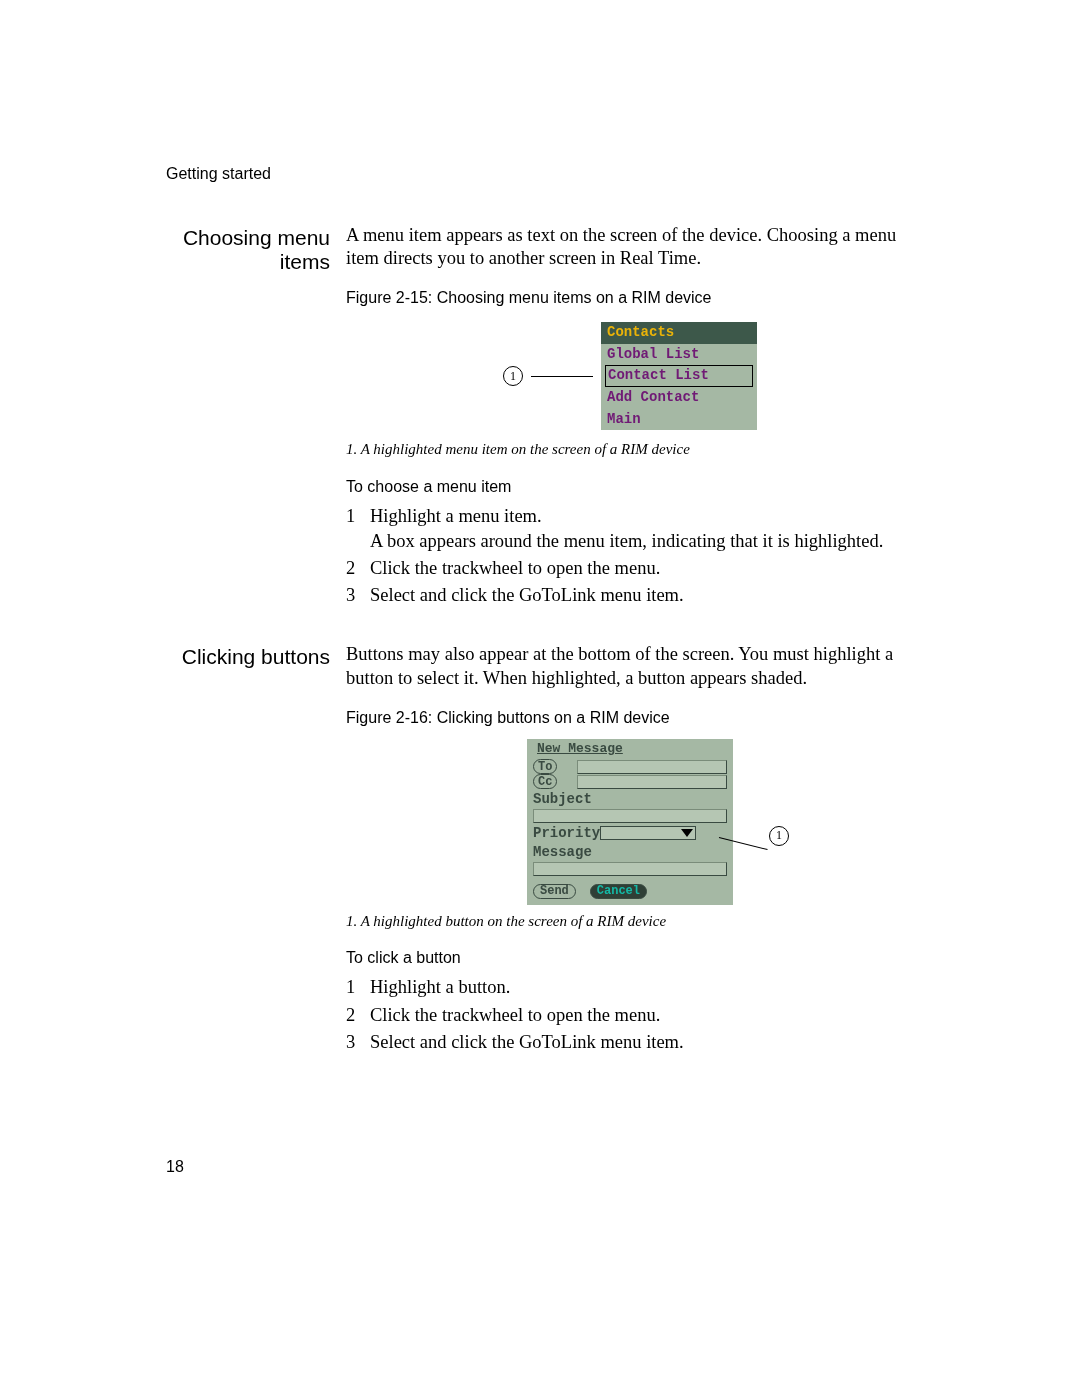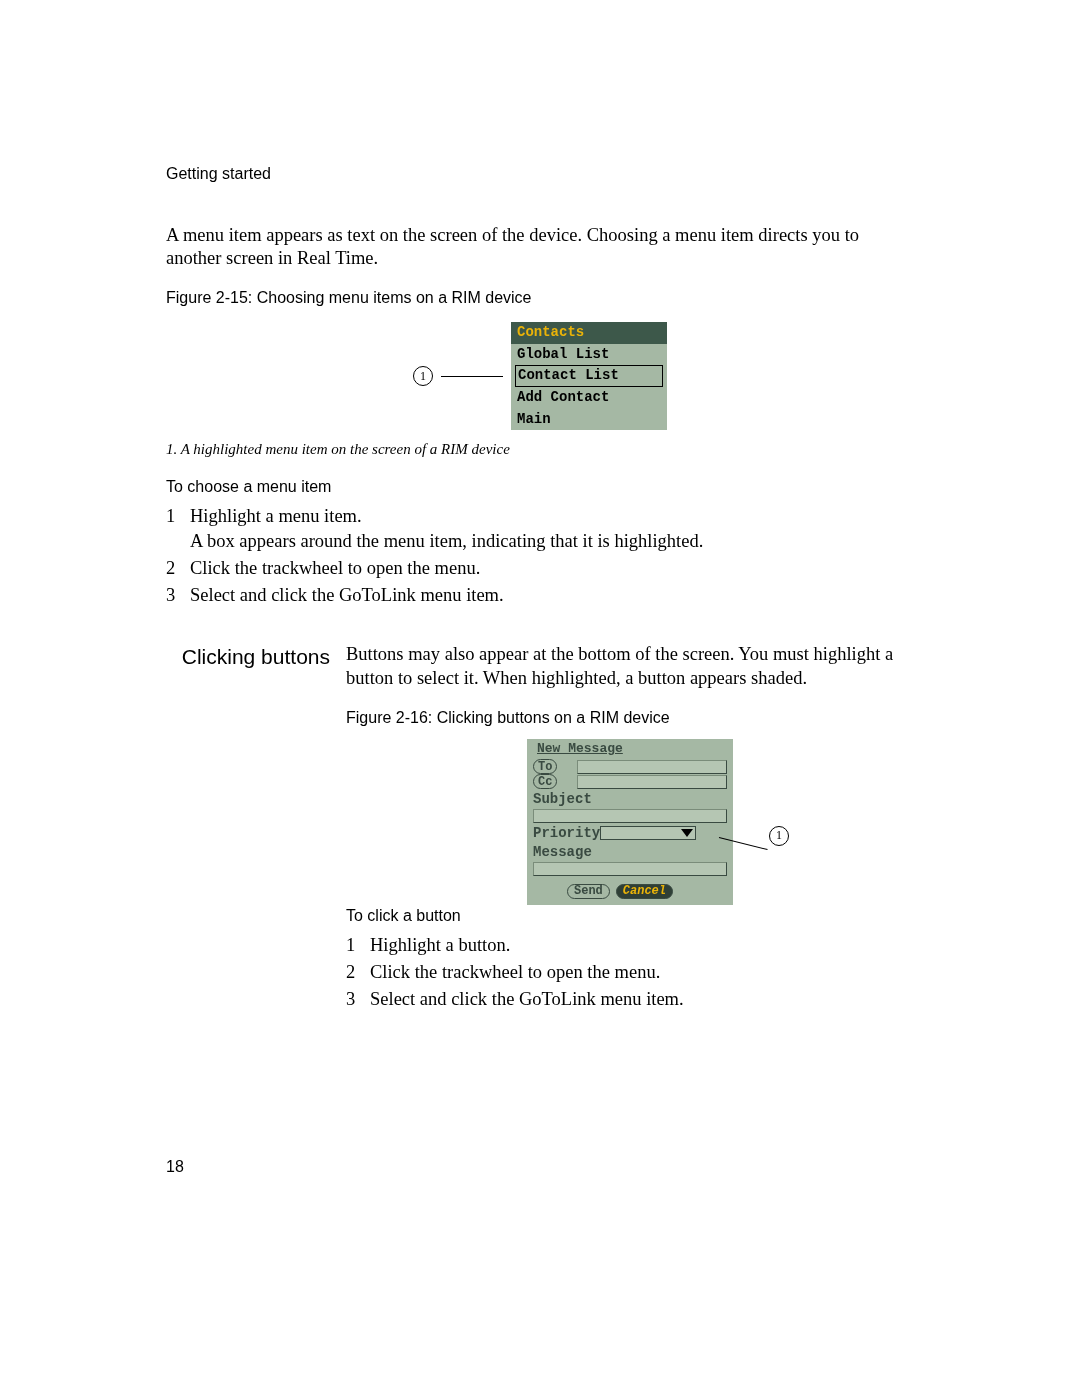--- a/index.html
+++ b/index.html
@@ -96,21 +96,21 @@
       font-weight: bold;
       font-size: 14px;
       line-height: 1.4;
     }
     .rim-header {
       background: #3d584a;
       color: #eab308;
       padding: 1px 6px;
       font-size: 14px;
     }
-    .rim-item { padding: 1px 6px; color: #000000; }
+    .rim-item { padding: 1px 6px; color: #701a75; }
     .rim-item.selected {
       border: 1px solid #000;
       margin: 0 4px;
       padding: 0 2px;
     }
 
     
     .fig2-wrap {
       display: flex;
       align-items: flex-end;
@@ -169,35 +169,34 @@
     }
     .rim2-dropdown::after {
       content: "";
       position: absolute;
       right: 2px; top: 2px;
       width: 0; height: 0;
       border-left: 6px solid transparent;
       border-right: 6px solid transparent;
       border-top: 8px solid #000;
     }
-    .rim2-buttons { display: flex; gap: 6px; padding: 8px 6px 0 6px; margin-left: 34px; }
+    .rim2-buttons { display: flex; gap: 14px; padding: 8px 6px 0 6px; }
     .rim2-btn {
       border: 1px solid #394a41;
       border-radius: 9px;
       padding: 0 6px;
       font-size: 12px;
       height: 15px;
       display: inline-flex;
       align-items: center;
       background: #a5b8a4;
     }
     .rim2-btn.selected {
       background: #2f3f36;
-      color: #eab308;
-      font-style: italic;
+      color: #14b8a6;
     }
     .page-num {
       position: absolute;
       left: 166px;
       top: 1158px;
       font-family: Arial, Helvetica, sans-serif;
       font-size: 16px;
     }
     .fig2-right {
       display: flex;
@@ -224,20 +223,21 @@
     }
   </style>
 </head>
 <body>
 
 <div class="running-head">Getting started</div>
 
 <div class="content">
 
   <div class="section">
+    <div class="side-head">Choosing menu items</div>
     <div class="body-col">
       <div class="body-text">A menu item appears as text on the screen of the device. Choosing a menu item directs you to another screen in Real Time.</div>
       <div class="fig-caption">Figure 2-15: Choosing menu items on a RIM device</div>
 
       <div class="fig1-wrap">
         <div class="callout-circle">1</div>
         <div class="callout-line"></div>
         <div class="rim-screen">
           <div class="rim-header">Contacts</div>
           <div class="rim-item">Global List</div>
@@ -299,20 +299,21 @@
               <span class="rim2-btn selected">Cancel</span>
             </div>
           </div>
           <div class="fig2-callout">
             <div class="fig2-callout-line"></div>
             <div class="callout-circle">1</div>
           </div>
         </div>
       </div>
 
+      <div class="fig-legend">1.  A  highlighted button on the screen of a RIM  device</div>
 
       <div class="subhead">To click a button</div>
       <div class="step-row">
         <div class="step-num">1</div>
         <div class="step-text">Highlight a button.</div>
       </div>
       <div class="step-row">
         <div class="step-num">2</div>
         <div class="step-text">Click the trackwheel to open the menu.</div>
       </div>

